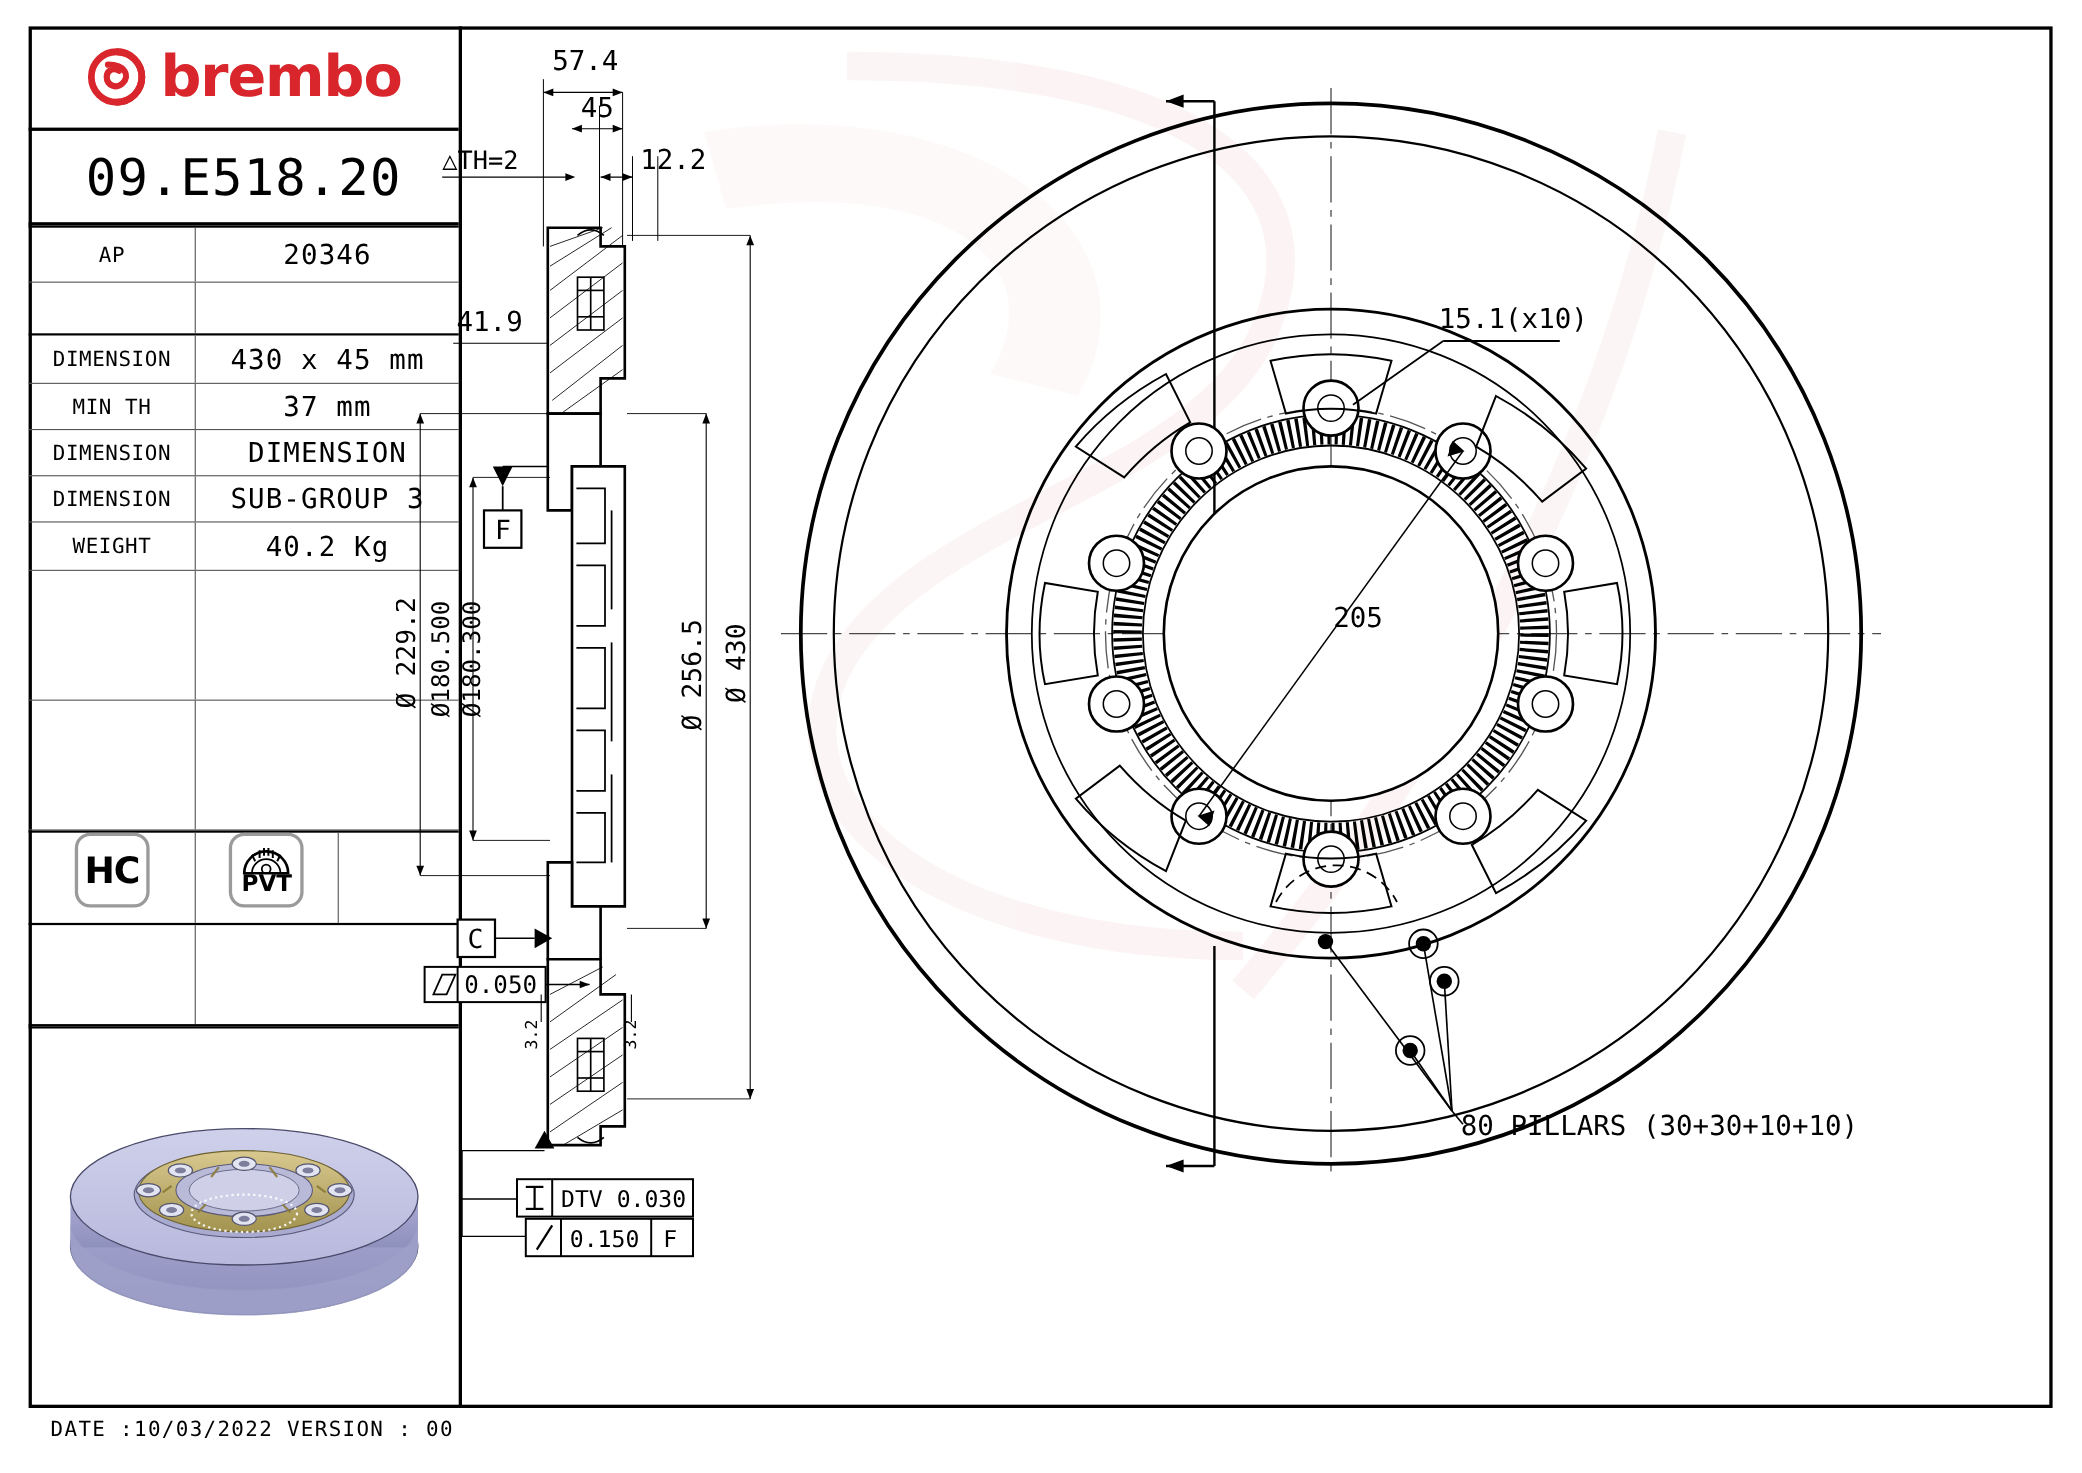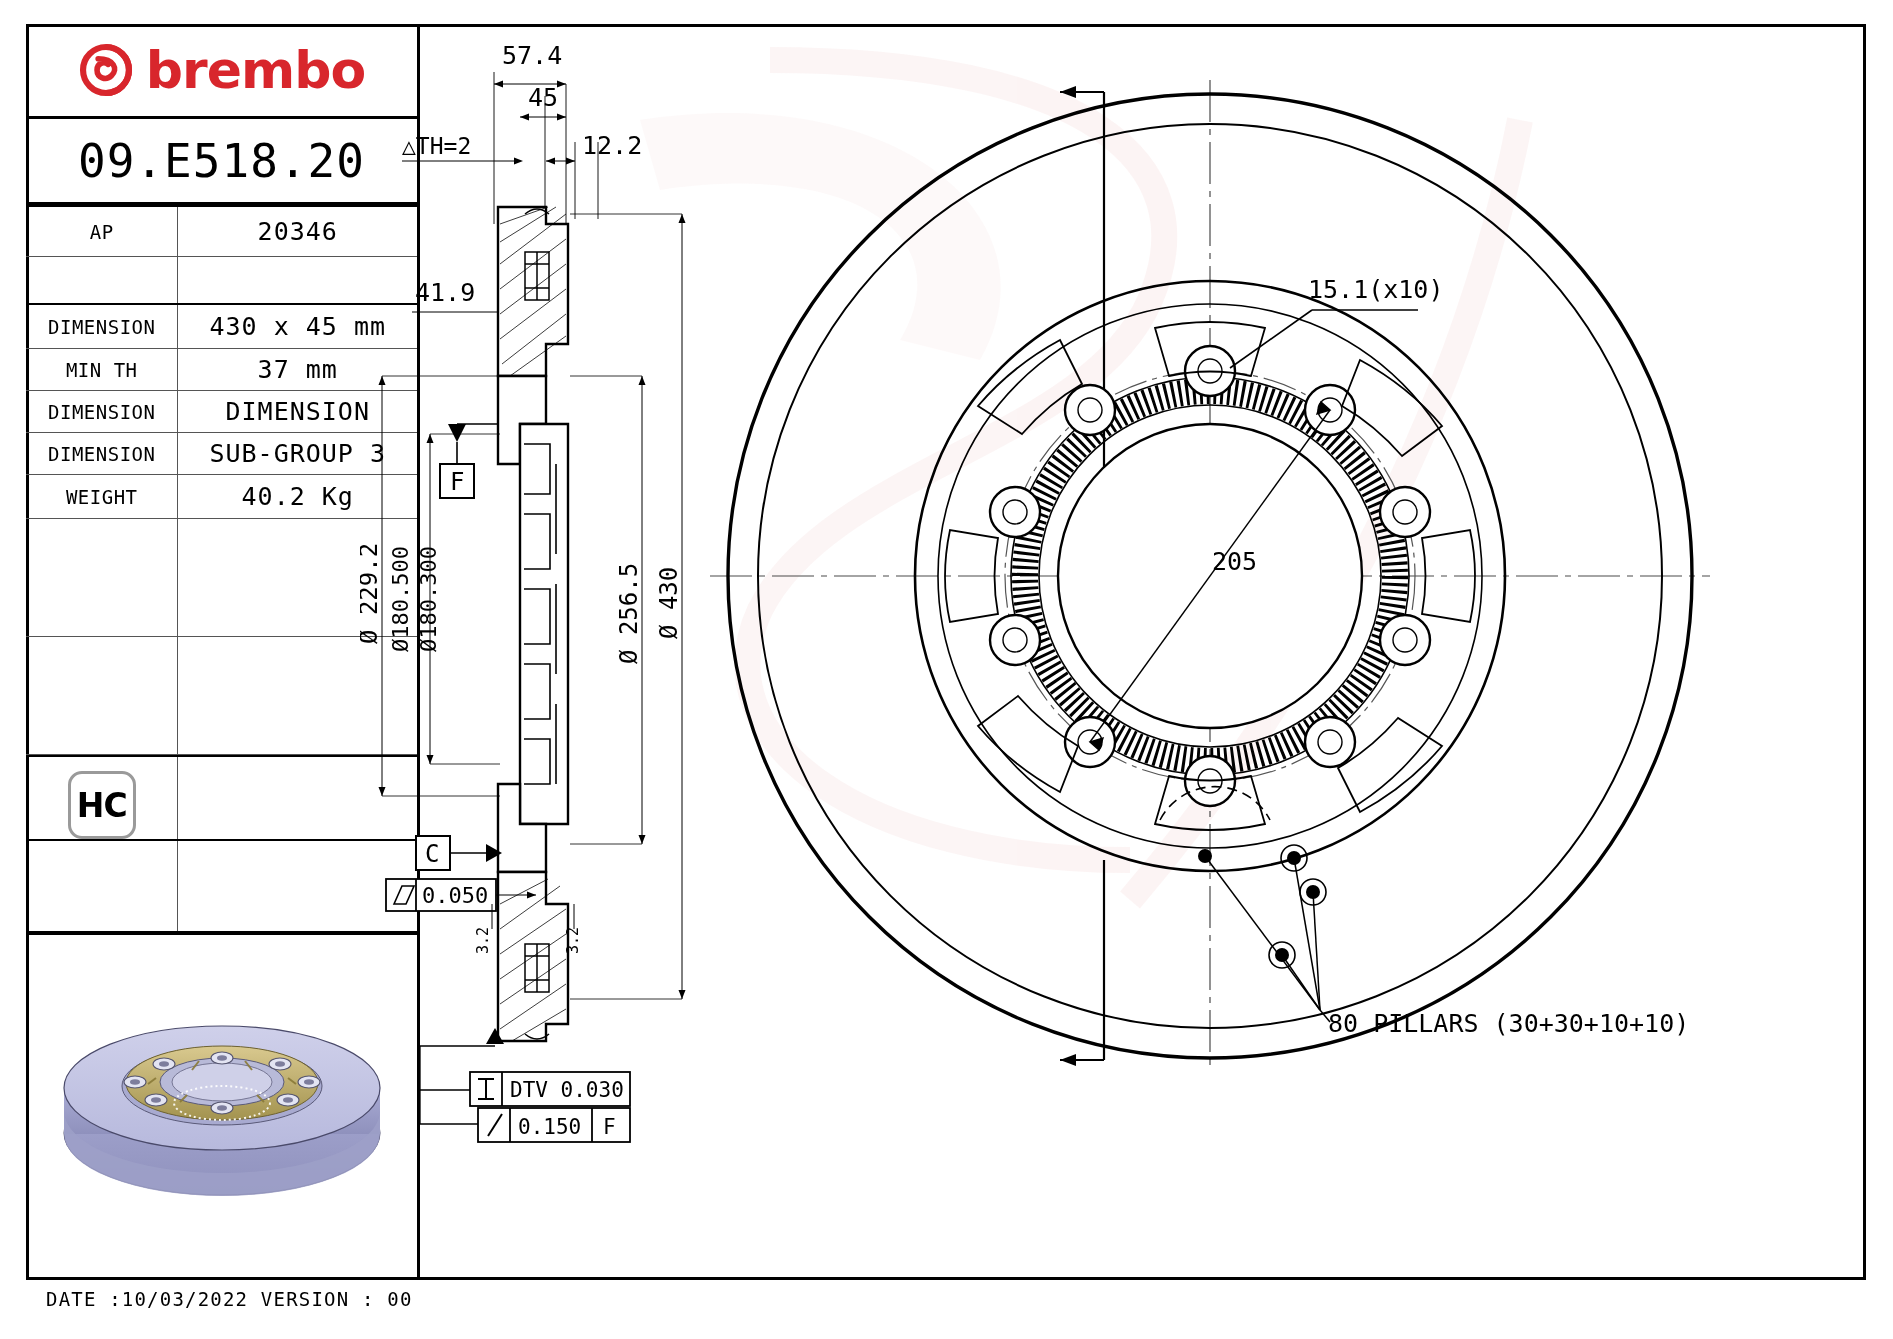--- a/index.html
+++ b/index.html
@@ -22,21 +22,21 @@
   .pn-text{font-size:46px;letter-spacing:1px;font-weight:500;}
 
   .row{position:absolute;left:0;width:100%;box-sizing:border-box;border-bottom:1.5px solid #555;display:flex;}
   .row .k{width:39%;box-sizing:border-box;border-right:1.5px solid #555;display:flex;align-items:center;justify-content:center;font-size:19px;letter-spacing:0.5px;}
   .row .v{width:61%;box-sizing:border-box;display:flex;align-items:center;justify-content:center;font-size:25px;letter-spacing:1px;}
   .row.thick{border-bottom:2.5px solid #000;}
   .row.thicktop{border-top:2.5px solid #000;}
 
   
   .badges{position:absolute;left:0;width:100%;height:86px;box-sizing:border-box;border-top:2.5px solid #000;border-bottom:2.5px solid #000;display:flex;}
-  .badge-cell{box-sizing:border-box;display:flex;align-items:flex-end;justify-content:center;border-right:1.5px solid #555;}
+  .badge-cell{box-sizing:border-box;display:flex;align-items:flex-start;justify-content:center;border-right:1.5px solid #555;}
   .badge{width:62px;height:62px;border:3px solid #9a9a9a;border-radius:14px;display:flex;flex-direction:column;align-items:center;justify-content:center;background:#fff;}
   .badge-hc{font-family:"DejaVu Sans","Liberation Sans",sans-serif;font-weight:bold;font-size:33px;letter-spacing:-1px;line-height:1;}
   .pvt-txt{font-family:"DejaVu Sans","Liberation Sans",sans-serif;font-weight:bold;font-size:21px;line-height:1;margin-top:-2px;}
 
   .photo-cell{position:absolute;left:0;width:100%;box-sizing:border-box;border-top:2.5px solid #000;display:flex;align-items:center;justify-content:center;overflow:hidden;}
 
   .datebar{position:absolute;left:46px;top:1288px;font-size:19px;letter-spacing:1.2px;}
 
   
   .dwg{position:absolute;}
@@ -114,20 +114,38 @@
     </div>
     <div class="row" style="top:613px;height:118px;">
       <div class="k"></div>
       <div class="v"></div>
     </div>
 
     <div class="badges" style="top:731px;">
       <div class="badge-cell" style="width:39%;">
         <div class="badge">
           <div class="badge-hc">HC</div>
+        </div>
+      </div>
+      <div class="badge-cell" style="width:33%;">
+        <div class="badge">
+          <svg width="44" height="26" viewBox="0 0 44 26">
+            <path d="M2 25 A20 20 0 0 1 42 25 Z" fill="none" stroke="#000" stroke-width="2.4"></path>
+            <path d="M9 25 A13 13 0 0 1 35 25 Z" fill="none" stroke="#000" stroke-width="1.6"></path>
+            <g stroke="#000" stroke-width="1.8">
+              <line x1="16" y1="11" x2="16" y2="4"></line>
+                <line x1="20" y1="9" x2="20" y2="2"></line>
+              <line x1="24" y1="9" x2="24" y2="2"></line>
+                <line x1="28" y1="11" x2="28" y2="4"></line>
+              <line x1="32" y1="14" x2="35" y2="8"></line>
+                <line x1="12" y1="14" x2="9" y2="8"></line>
+            </g>
+            <circle cx="22" cy="21" r="4" fill="none" stroke="#000" stroke-width="1.6"></circle>
+          </svg>
+          <div class="pvt-txt">PVT</div>
         </div>
       </div>
       <div class="badge-cell" style="width:28%;border-right:none;"></div>
     </div>
 
     <div class="row thick" style="top:817px;height:92px;">
       <div class="k"></div>
       <div class="v"></div>
     </div>
 

